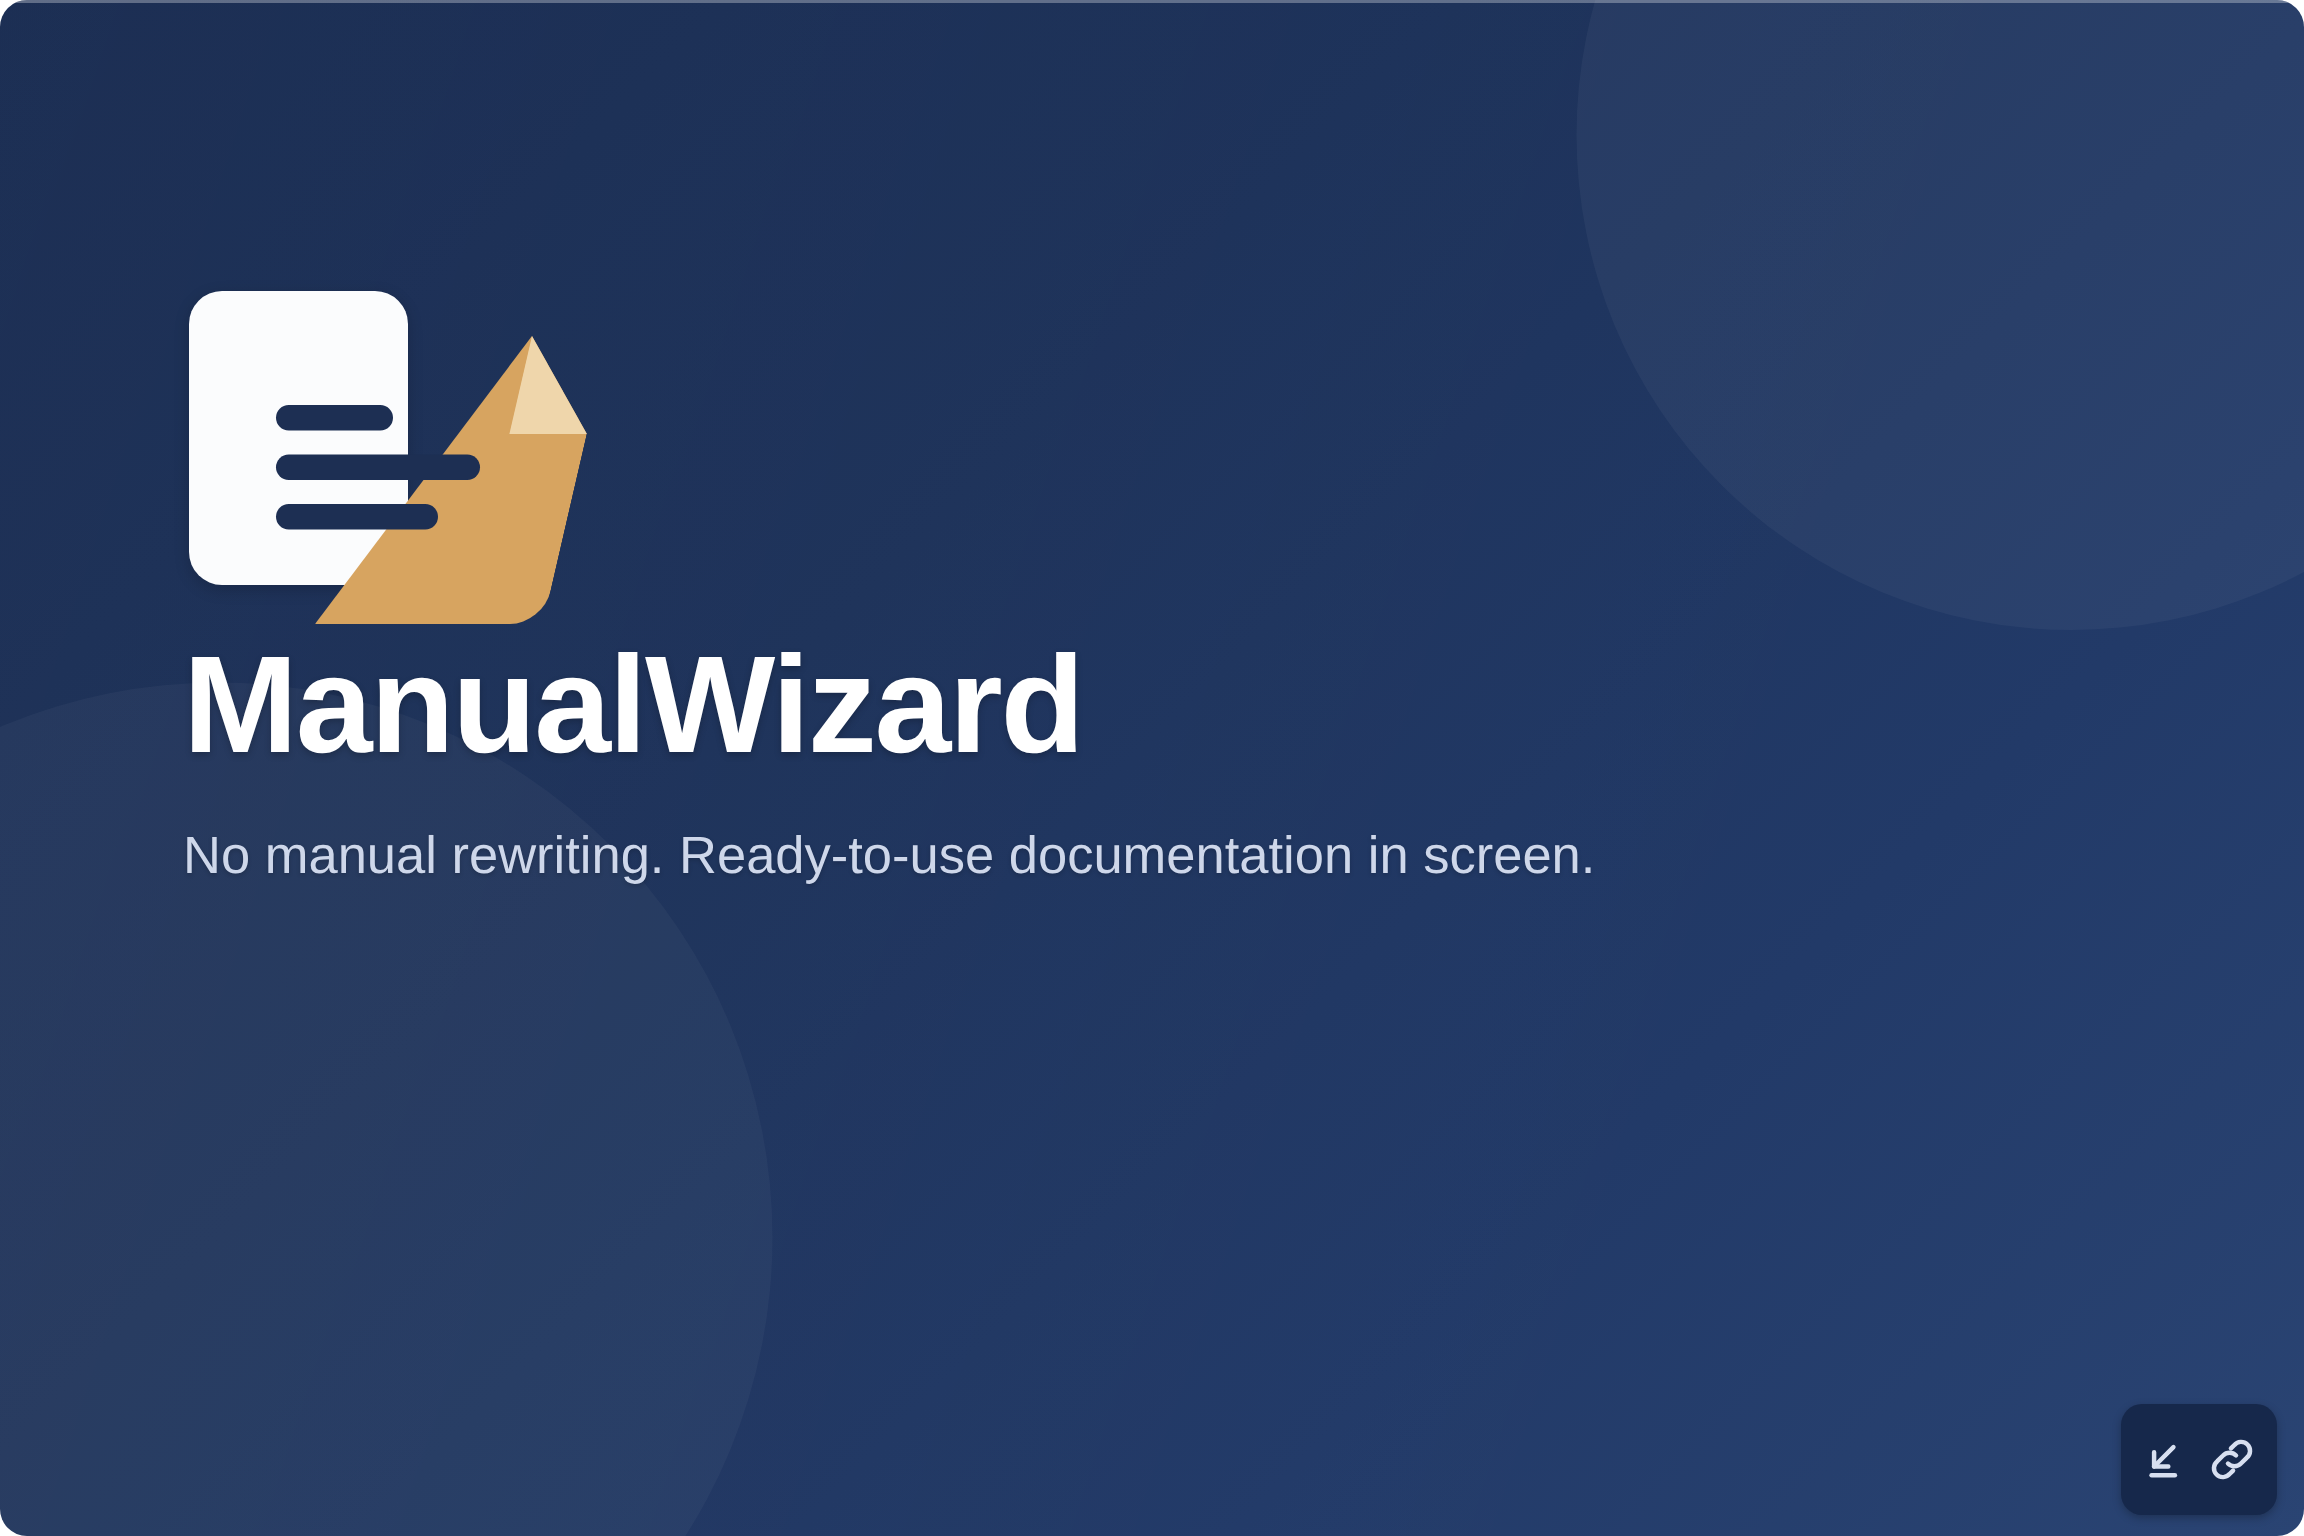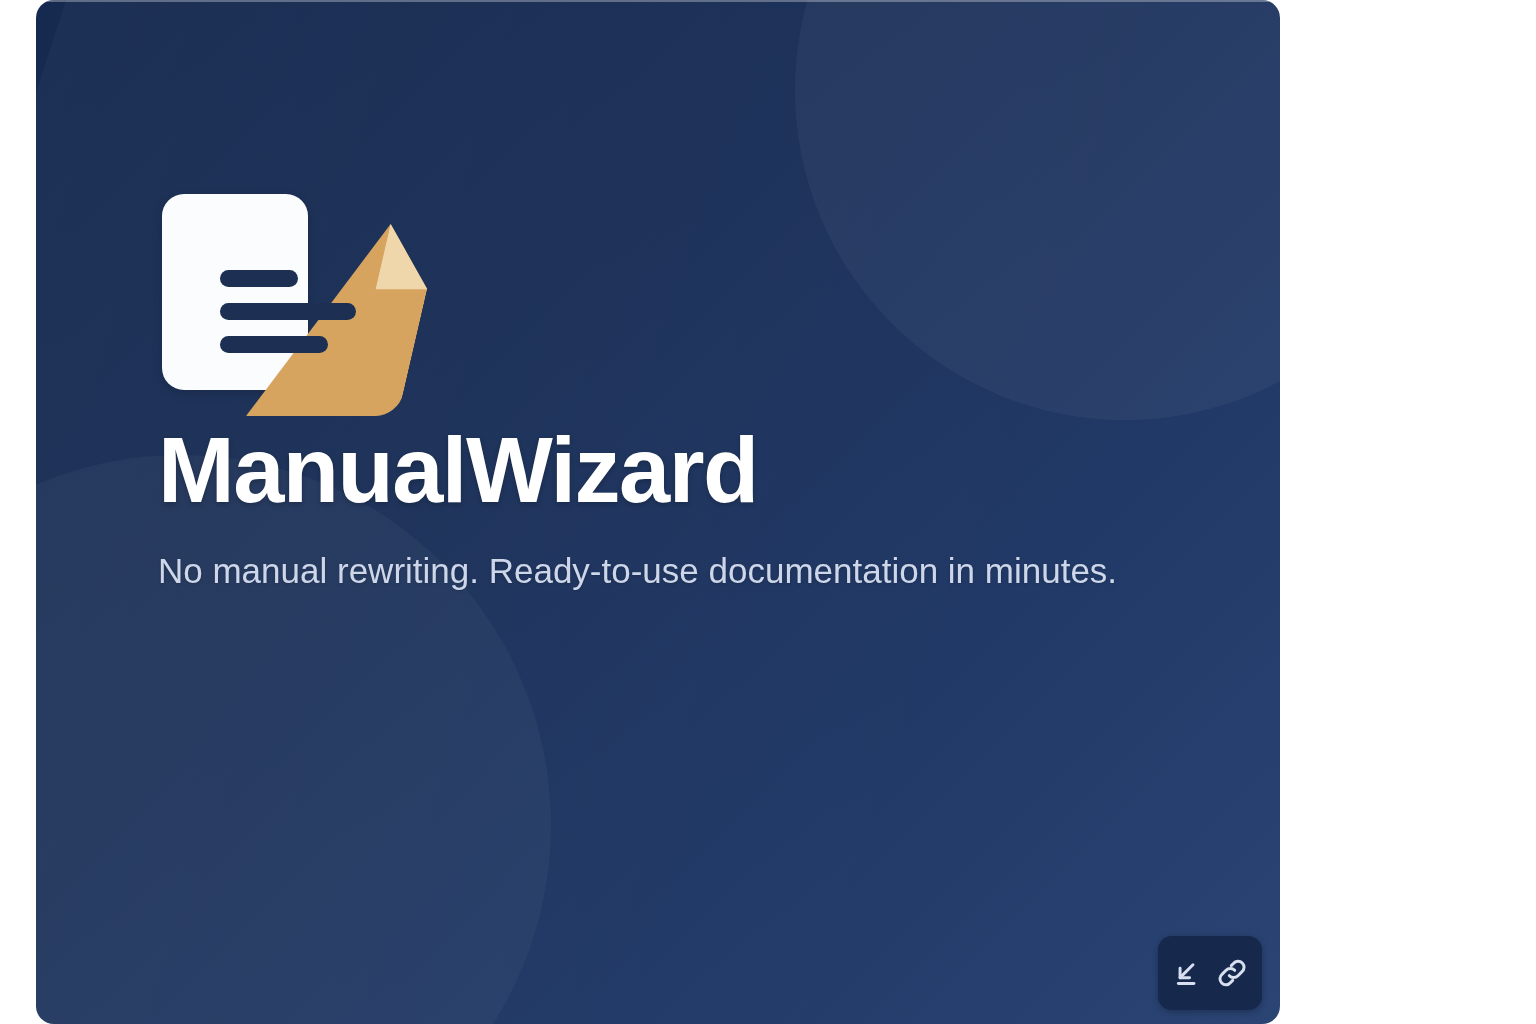--- a/index.html
+++ b/index.html
@@ -11,28 +11,27 @@
   body {
     width: 1536px;
     height: 1024px;
     overflow: hidden;
     font-family: "Liberation Sans", sans-serif;
   }
 
   
   #hero-card {
     position: relative;
-    width: 1244px;
+    width: 1536px;
     height: 1024px;
     box-sizing: border-box;
     border-radius: 18px;
     overflow: hidden;
     background:
       linear-gradient(135deg, #16294f 0%, #1c3159 38%, #223a68 72%, #2a4473 100%);
-    margin-left: 36px;
   }
 
   
   #top-hairline {
     position: absolute;
     left: 0; top: 0;
     width: 100%;
     height: 2px;
     background: rgba(255,255,255,0.30);
     z-index: 6;
@@ -208,21 +207,21 @@
       <div id="logo-fold-page"></div>
       <div id="logo-fold-corner"></div>
       <div class="logo-rule" id="logo-rule-1"></div>
       <div class="logo-rule" id="logo-rule-2"></div>
       <div class="logo-rule" id="logo-rule-3"></div>
     </div>
 
     <h1 id="app-title">ManualWizard</h1>
 
 
-    <p id="app-subtext">No manual rewriting. Ready-to-use documentation in minutes.</p>
+    <p id="app-subtext">No manual rewriting. Ready-to-use documentation in screen.</p>
 
   </div>
 
   <div id="action-badge">
     <span class="badge-icon">
       <svg viewBox="0 0 24 24" fill="none" stroke="#d7dff0" stroke-width="2.1" stroke-linecap="round" stroke-linejoin="round">
         <path d="M15.5 6.2 L6.4 15.3"></path>
         <path d="M6.4 8.6 L6.4 15.3 L13.1 15.3"></path>
         <path d="M5.2 19.4 L16.2 19.4"></path>
       </svg>

